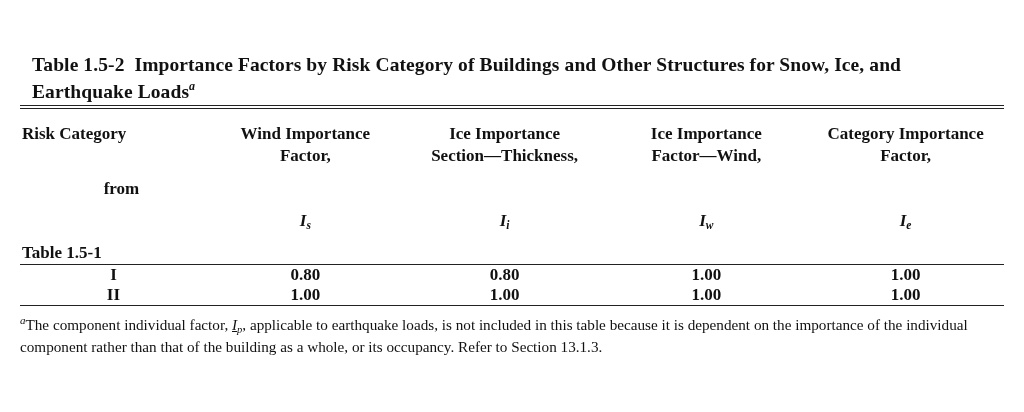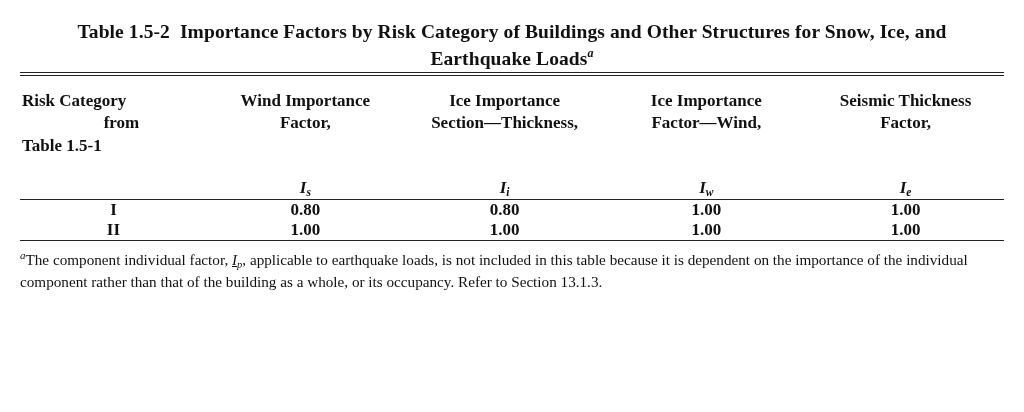--- a/index.html
+++ b/index.html
@@ -15,25 +15,24 @@
     overflow: hidden;
   }
   .page {
     position: relative;
     width: 1024px;
     height: 412px;
     box-sizing: border-box;
     padding: 0 20px;
   }
   .title {
-    text-align: center;
     font-size: 19.5px;
     font-weight: bold;
     line-height: 1.35;
-    margin: 19px auto 0 auto;
+    margin: 52px auto 0 auto;
     width: 960px;
     letter-spacing: 0.1px;
   }
   .title .sup {
     font-size: 12px;
     vertical-align: super;
     font-style: italic;
     font-weight: bold;
   }
   table.main {
@@ -56,22 +55,22 @@
     padding: 7px 2px 6px 2px;
     line-height: 1.32;
     font-size: 17px;
   }
   .head-cell .ln { display: block; }
   .head-cell.left {
     text-align: left;
     padding-left: 2px;
   }
   .head-cell.left .ln { text-align: left; }
-  .head-cell.left .ln.c2 { text-align: center; padding-left: 14px;}
-  .head-cell.left .ln.c3 { text-align: left; }
+  .head-cell.left .ln.c2 { text-align: center; padding-left: 14px; margin-top: 33px;}
+  .head-cell.left .ln.c3 { text-align: left; margin-top: 41px; }
   .sym {
     font-style: italic;
     font-size: 17px;
     margin-top: 42px;
   }
   .sym sub {
     font-style: italic;
     font-size: 11.5px;
     vertical-align: baseline;
     position: relative;
@@ -142,21 +141,21 @@
           <span class="ln">Ice Importance</span>
           <span class="ln">Section—Thickness,</span>
           <span class="ln sym"><span>I</span><sub>i</sub></span>
         </th>
         <th class="head-cell">
           <span class="ln">Ice Importance</span>
           <span class="ln">Factor—Wind,</span>
           <span class="ln sym"><span>I</span><sub>w</sub></span>
         </th>
         <th class="head-cell">
-          <span class="ln">Seismic Thickness</span>
+          <span class="ln">Category Importance</span>
           <span class="ln">Factor,</span>
           <span class="ln sym"><span>I</span><sub>e</sub></span>
         </th>
       </tr>
     </thead>
     <tbody>
       <tr>
         <td class="body-cell rowlabel rule-thin">I</td>
         <td class="body-cell rule-thin">0.80</td>
         <td class="body-cell rule-thin">0.80</td>

